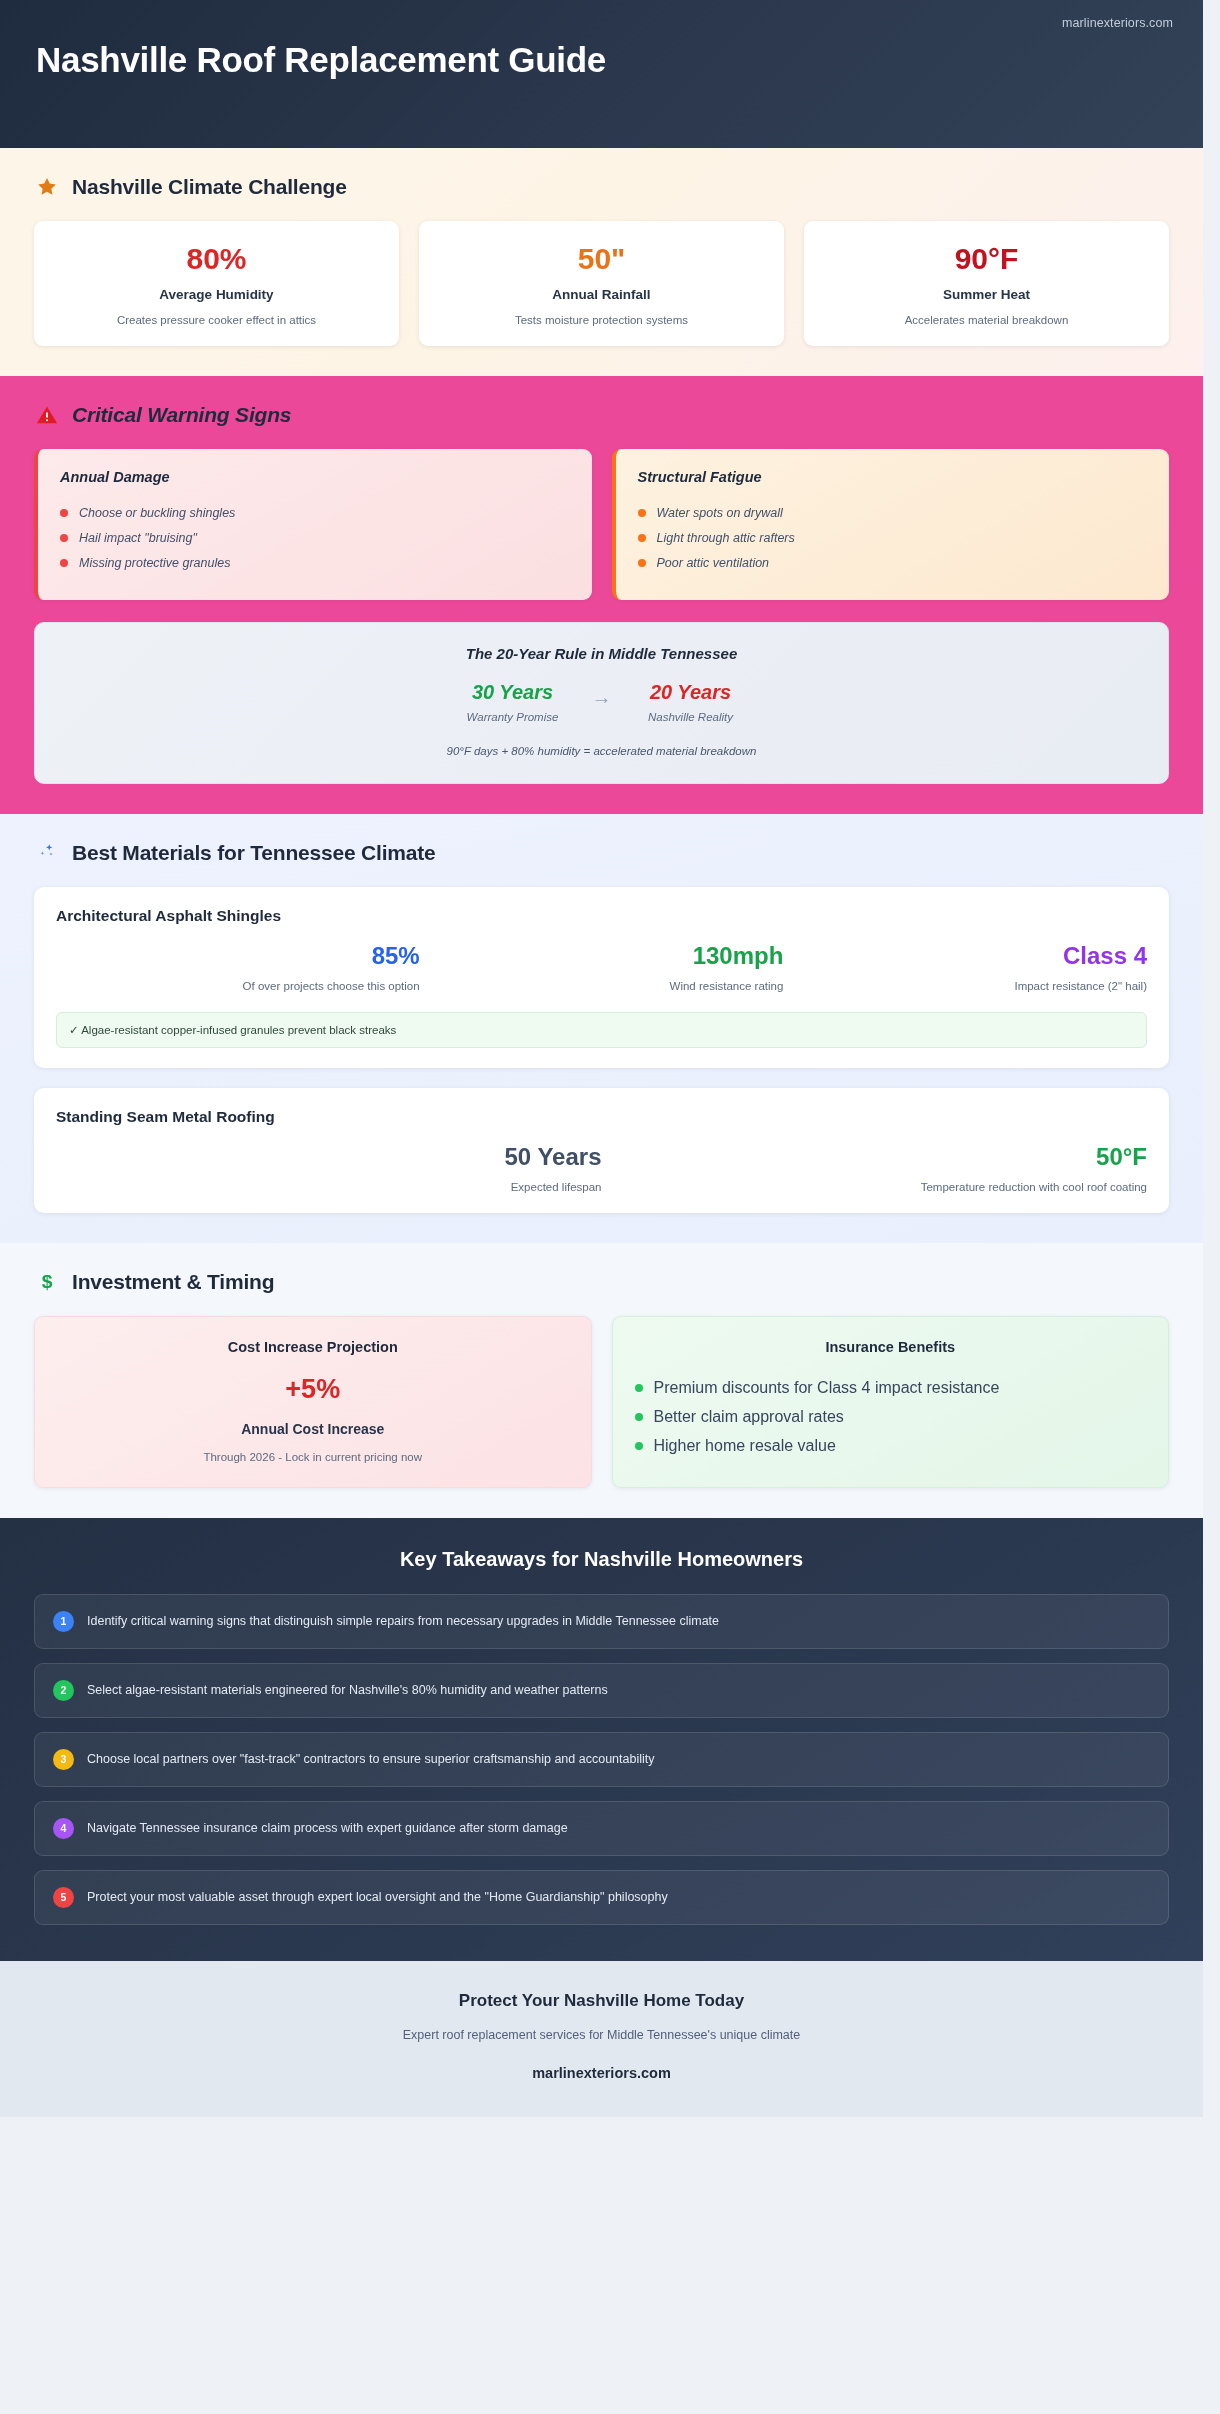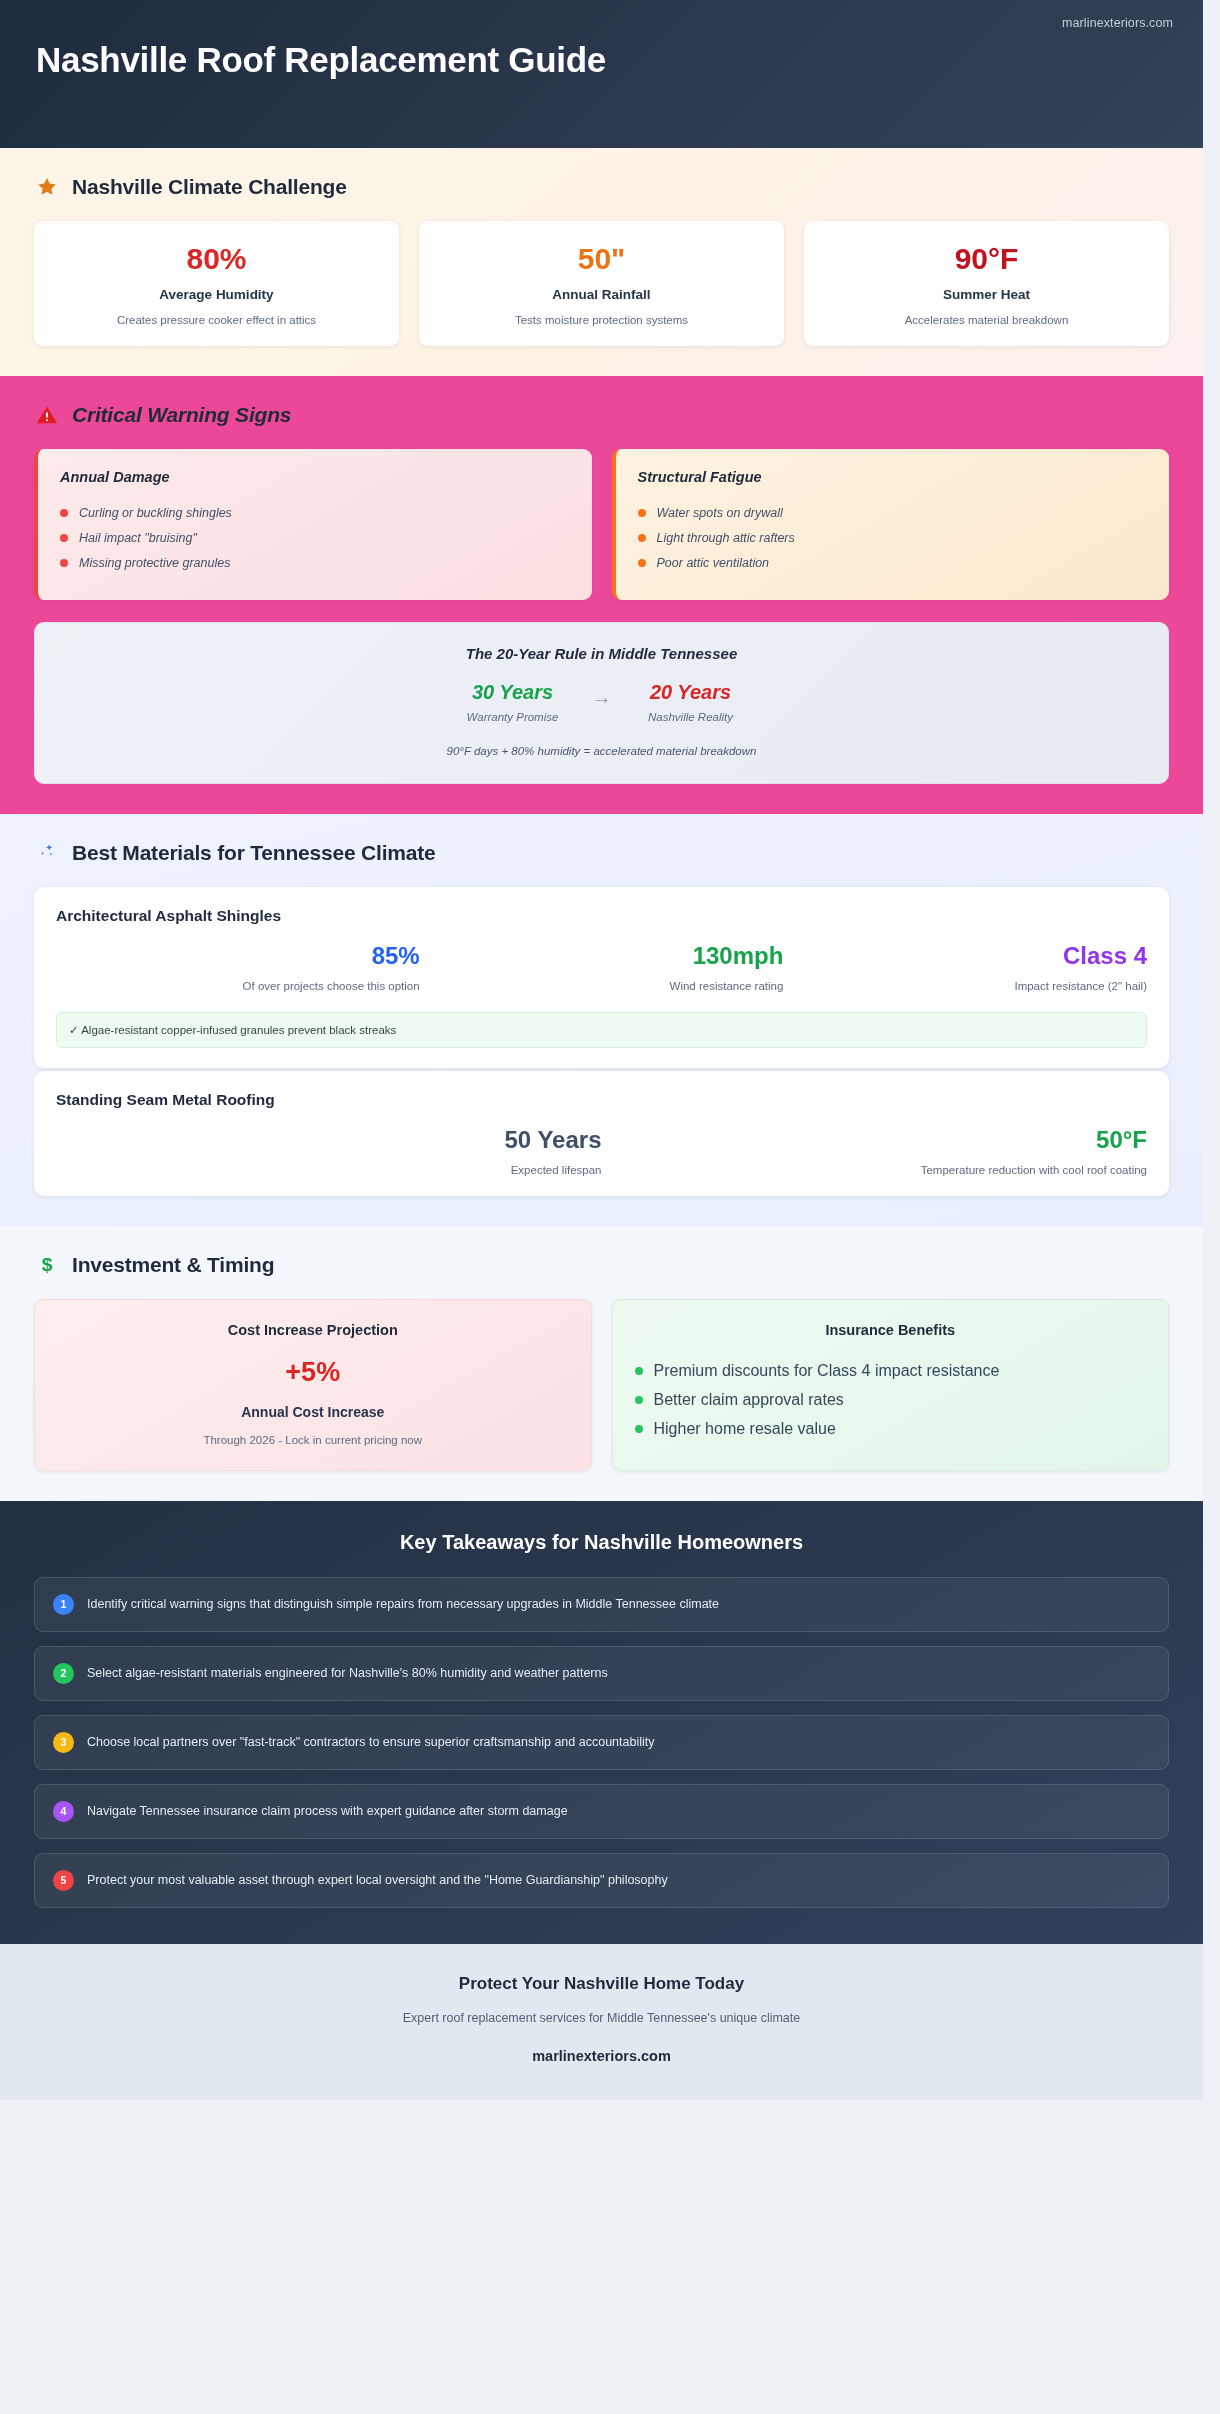--- a/index.html
+++ b/index.html
@@ -128,21 +128,21 @@
   .rule-arrow { font-size: 20px; color: #94a3b8; margin-top: 5px; }
   .rule-foot { font-size: 11.5px; color: #49576e; margin-top: 22px; }
 
   
   .materials { background: linear-gradient(165deg,#edf2fe 0%, #e9effc 100%); }
   .mat-card {
     background: #ffffff;
     border-radius: 10px;
     padding: 20px 22px 20px 22px;
     box-shadow: 0 1px 5px rgba(40,50,70,.09);
-    margin-bottom: 3px;
+    margin-bottom: 20px;
   }
   .mat-card:last-child { margin-bottom: 0; }
   .mat-title { font-size: 15.5px; font-weight: bold; color: #1f2a3c; }
   .mat-stats { display: flex; margin-top: 18px; }
   .mat-stat { flex: 1; text-align: right; }
   .mat-val { font-size: 24px; font-weight: bold; line-height: 1.1; }
   .mat-cap { font-size: 11.5px; color: #5d6b80; margin-top: 11px; }
   .mat-note {
     margin-top: 20px;
     background: #effaf1;
@@ -247,21 +247,21 @@
             </svg>
       </span>
       <span class="sec-title">Critical Warning Signs</span>
     </div>
 
     <div class="warn-row">
       <div class="warn-card red">
         <div class="warn-title">Annual Damage</div>
         <div class="warn-item">
               <span class="dot red"></span>
-              <span>Curling or buckling shingles</span>
+              <span>Choose or buckling shingles</span>
             </div>
         <div class="warn-item">
               <span class="dot red"></span>
               <span>Hail impact "bruising"</span>
             </div>
         <div class="warn-item">
               <span class="dot red"></span>
               <span>Missing protective granules</span>
             </div>
       </div>

